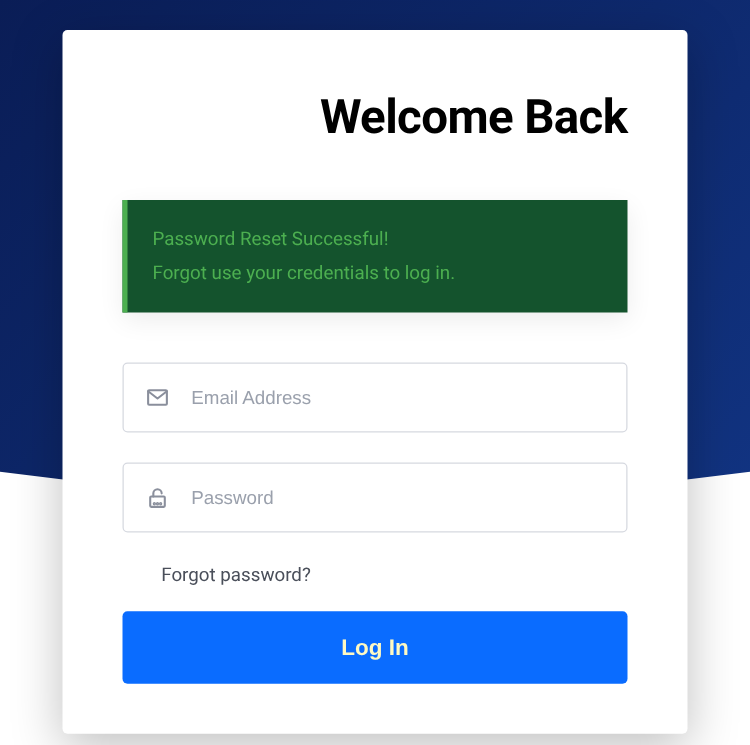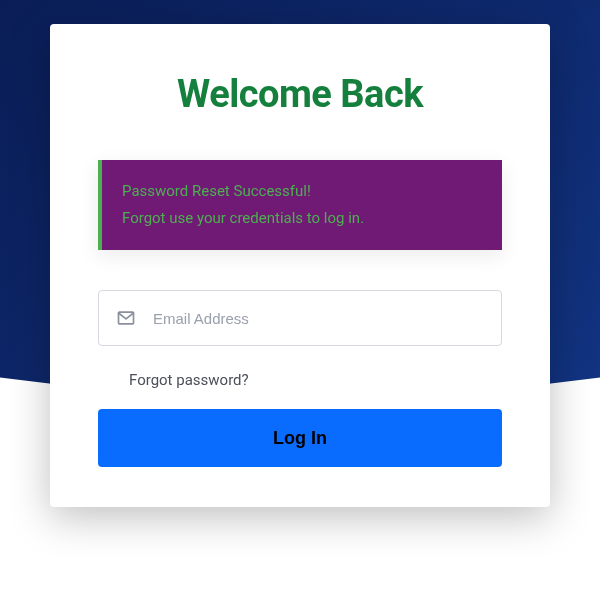--- a/index.html
+++ b/index.html
@@ -45,28 +45,28 @@
     width: 500px;
     background: #fff;
     border-radius: 4px;
     box-shadow: 0 10px 40px rgba(0,0,0,0.25);
     padding: 48px 48px 40px 48px;
     z-index: 2;
   }
   .title {
     font-size: 38px;
     font-weight: 700;
-    color: #15803d;
-    text-align: center;
+    color: #000000;
+    text-align: right;
     margin-bottom: 44px;
     letter-spacing: -0.5px;
   }
   .alert {
     border-left: 4px solid #4caf50;
-    background: #701a75;
+    background: #14532d;
     padding: 18px 20px;
     margin-bottom: 40px;
     box-shadow: 0 6px 20px rgba(0,0,0,0.08);
   }
   .alert p {
     color: #4caf50;
     font-size: 15px;
     line-height: 1.8;
   }
   .input-wrap {
@@ -102,21 +102,21 @@
     text-decoration: none;
     display: inline-block;
     margin-bottom: 20px;
     cursor: pointer;
     margin-left: 31px;
   }
   .login-btn {
     width: 100%;
     height: 58px;
     background: #0a6cff;
-    color: #000000;
+    color: #fef9c3;
     border: none;
     border-radius: 4px;
     font-size: 18px;
     font-weight: 700;
     cursor: pointer;
   }
 </style>
 </head>
 <body>
 
@@ -135,17 +135,29 @@
   <div class="input-wrap">
     <span class="input-icon">
       <svg width="20" height="20" viewBox="0 0 24 24" fill="none" stroke="currentColor" stroke-width="2" stroke-linecap="round" stroke-linejoin="round">
         <rect x="3" y="5" width="18" height="14" rx="1"></rect>
         <polyline points="3,6 12,13 21,6"></polyline>
       </svg>
     </span>
     <input type="email" class="text-input" placeholder="Email Address" style="">
   </div>
 
+  <div class="input-wrap">
+    <span class="input-icon">
+      <svg width="20" height="20" viewBox="0 0 24 24" fill="none" stroke="currentColor" stroke-width="2" stroke-linecap="round" stroke-linejoin="round">
+        <rect x="5" y="11" width="14" height="10" rx="1"></rect>
+        <path d="M8 11V8a4 4 0 0 1 8 0"></path>
+        <circle cx="9" cy="18" r="0.6" fill="currentColor"></circle>
+        <circle cx="12" cy="18" r="0.6" fill="currentColor"></circle>
+        <circle cx="15" cy="18" r="0.6" fill="currentColor"></circle>
+      </svg>
+    </span>
+    <input type="password" class="text-input" placeholder="Password" style="">
+  </div>
 
   <a class="forgot">Forgot password?</a>
 
   <button class="login-btn">Log In</button>
 </div>
 
 </body></html>

